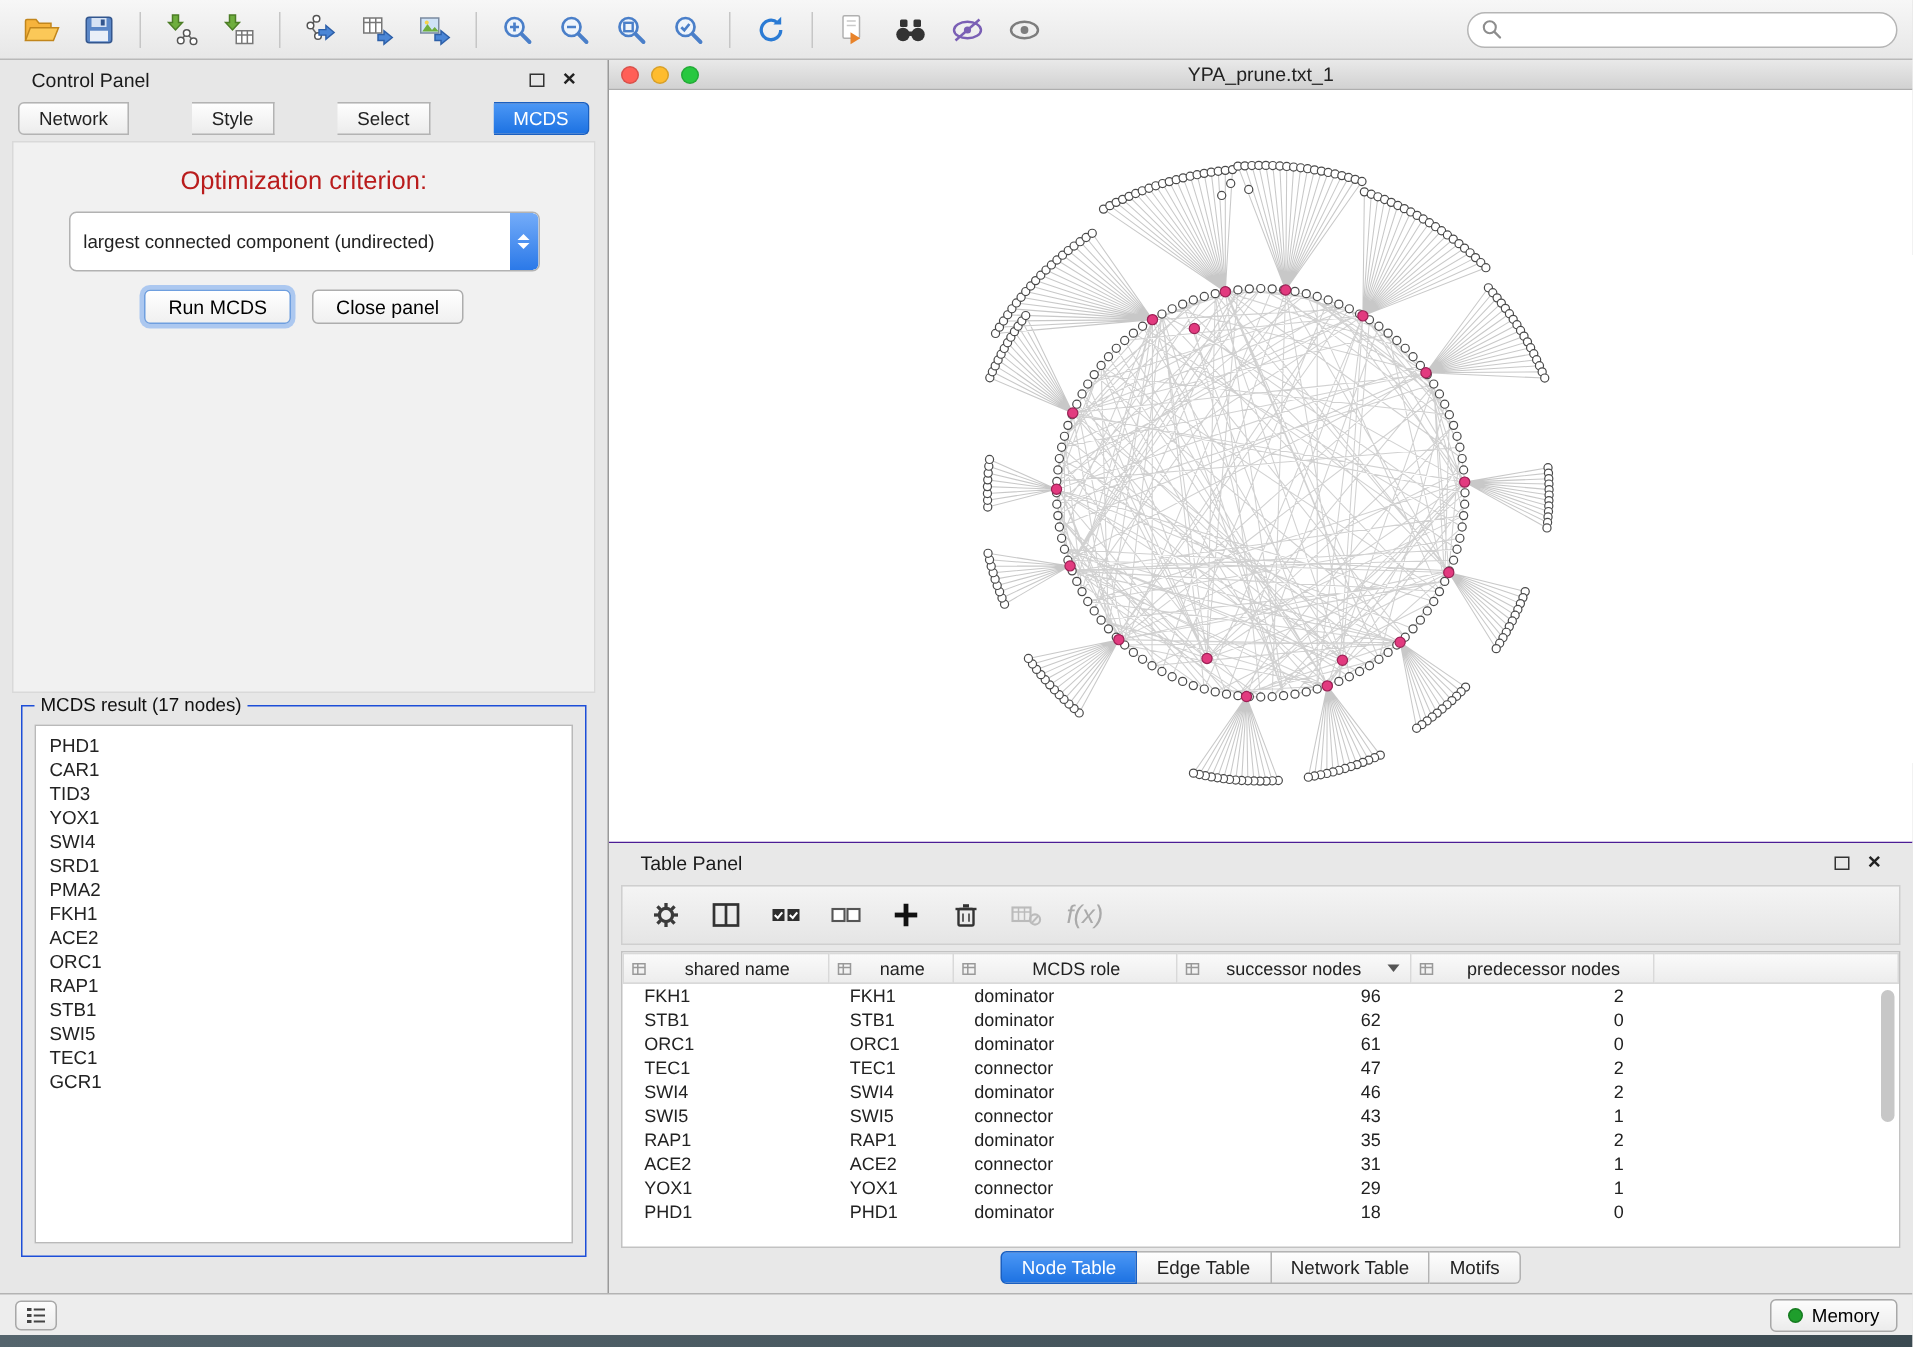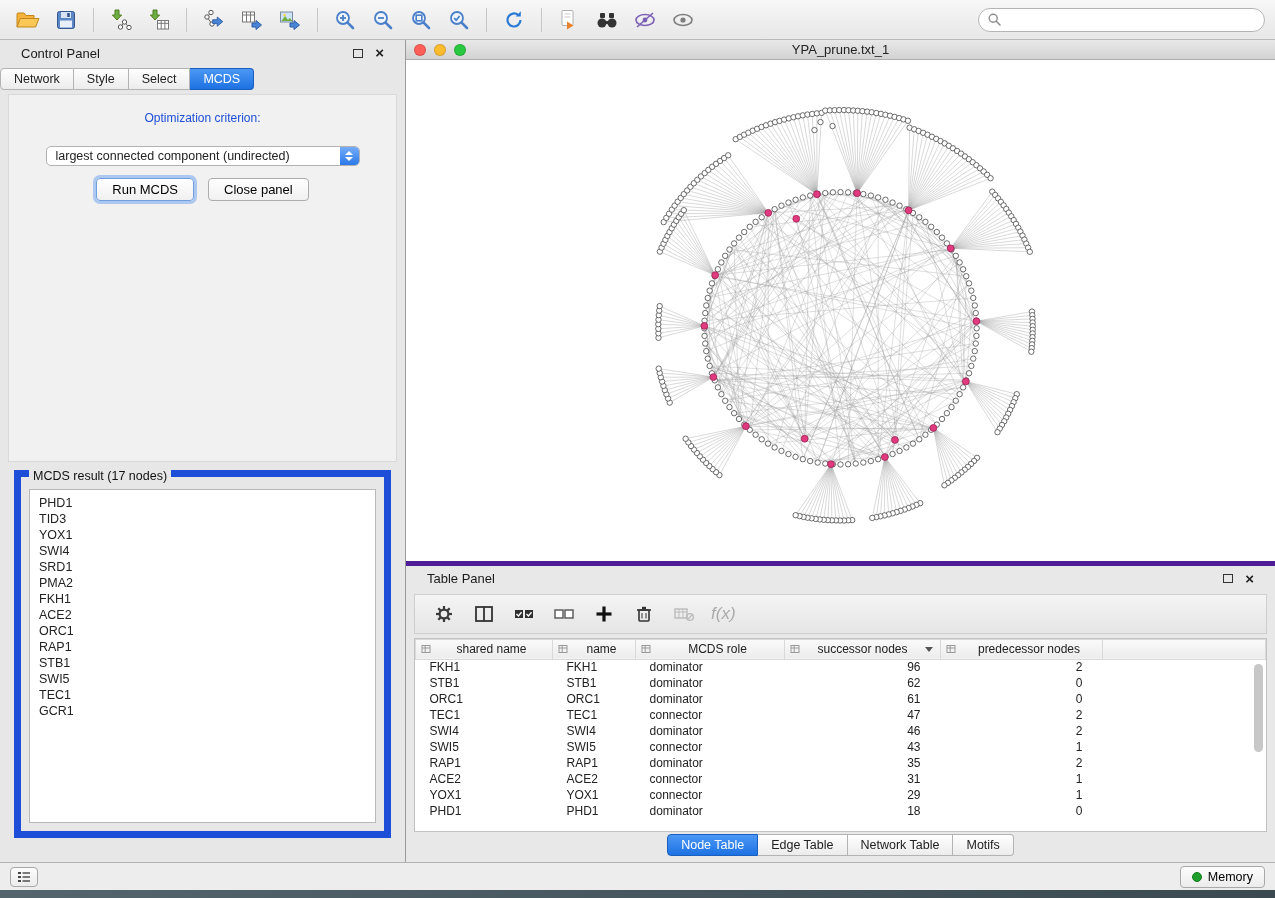--- a/index.html
+++ b/index.html
@@ -21,53 +21,53 @@
   .main{flex:1;display:flex;min-height:0}
 
   
   .control-panel{flex:0 0 406px;width:406px;background:#e7e7e7;border-right:1px solid #9a9a9a;
     display:flex;flex-direction:column}
   .panel-header{height:26px;display:flex;align-items:center;padding:0 21px;font-size:13px;color:#1a1a1a}
   .win-btns{margin-left:auto;display:flex;gap:12px;align-items:center}
   .float-icon{width:10px;height:9px;border:1.5px solid #333;display:inline-block}
   .close-x{font-size:15px;font-weight:bold;color:#222;line-height:10px;cursor:pointer}
 
-  .seg-row{display:flex;justify-content:flex-start;margin:2px 0 4px}
+  .seg-row{display:flex;justify-content:space-between;margin:2px 12px 4px}
   .seg{font-size:12.5px;padding:3px 13px;background:linear-gradient(#fefefe,#ececec);
     border:1px solid #b3b3b3;border-left:none;cursor:pointer;color:#222}
   .seg:first-child{border-left:1px solid #b3b3b3;border-radius:4px 0 0 4px}
   .seg:last-child{border-radius:0 4px 4px 0}
   .seg.active{background:linear-gradient(#4b97f5,#1d72e2);border-color:#1a5fc0;color:#fff}
 
   .cp-content{margin:0 8px;height:368px;background:#f1f1f1;border:1px solid #d9d9d9;
     text-align:center;padding-top:16px}
-  .opt-label{font-size:12px;color:#1d4ed8;margin-bottom:21px}
-  .dropdown{width:314px;height:20px;margin:0 auto 12px;background:#fff;border:1px solid #b2b2b2;
+  .opt-label{font-size:17px;color:#b91c1c;margin-bottom:10px}
+  .dropdown{width:314px;height:40px;margin:0 auto 12px;background:#fff;border:1px solid #b2b2b2;
     border-radius:5px;display:flex;align-items:center;cursor:pointer;overflow:hidden}
   .dropdown .dd-text{flex:1;text-align:left;padding-left:9px;font-size:12.5px;white-space:nowrap}
   .dd-stepper{width:19px;height:100%;background:linear-gradient(#74acf9,#2b79e8);
     display:flex;flex-direction:column;align-items:center;justify-content:center;gap:2px;border-radius:0 4px 4px 0}
   .dd-arrow-up{width:0;height:0;border-left:4px solid transparent;border-right:4px solid transparent;border-bottom:4px solid #fff}
   .dd-arrow-down{width:0;height:0;border-left:4px solid transparent;border-right:4px solid transparent;border-top:4px solid #fff}
   .btn-row{display:flex;justify-content:center;gap:14px}
   .push-btn{font-size:13px;padding:3px 15px;background:linear-gradient(#ffffff,#f0f0f0);
     border:1px solid #adadad;border-radius:4px;cursor:pointer}
   .push-btn.focused{border-color:#6f9fdf;box-shadow:0 0 0 3px rgba(88,150,240,.45)}
 
-  .mcds-group{flex:1;margin:8px 14px 24px;border:7px solid #1d4ed8;position:relative;padding:12px 8px 8px}
+  .mcds-group{flex:1;margin:8px 14px 24px;border:1px solid #1d4ed8;position:relative;padding:12px 8px 8px}
   .mcds-legend{position:absolute;top:-8px;left:8px;background:#e7e7e7;padding:0 4px;font-size:12.5px;color:#111}
   .mcds-list{width:100%;height:100%;background:#fff;border:1px solid #b9b9b9;
     text-align:left;padding:5px 9px;overflow:hidden;font-size:12.5px;line-height:16px}
   .mcds-item{cursor:default}
 
   
   .right-col{flex:1;display:flex;flex-direction:column;min-width:0}
 
   
-  .net-window{flex:0 0 522px;display:flex;flex-direction:column;border-bottom:5px solid #4c1d95;background:#fff}
+  .net-window{flex:0 0 522px;display:flex;flex-direction:column;border-bottom:1px solid #4c1d95;background:#fff}
   .net-titlebar{flex:0 0 20px;background:linear-gradient(#e9e9e9,#d2d2d2);border-bottom:1px solid #aeaeae;
     display:flex;align-items:center;padding:0 8px;position:relative}
   .traffic{display:flex;gap:8px;z-index:2}
   .light{width:12px;height:12px;border-radius:50%;border:1px solid rgba(0,0,0,.15);cursor:pointer}
   .net-title{position:absolute;left:0;right:0;text-align:center;font-size:13px;color:#222}
   .net-canvas{flex:1;background:#fff;position:relative}
   .net-canvas svg{display:block;width:100%;height:100%}
 
   
   .table-panel{flex:1;display:flex;flex-direction:column;background:#e8e8e8;min-height:0}
@@ -275,20 +275,21 @@
         <div class="btn-row">
           <button class="push-btn focused">Run MCDS</button>
           <button class="push-btn">Close panel</button>
         </div>
       </div>
 
       <div class="mcds-group">
         <span class="mcds-legend">MCDS result (17 nodes)</span>
         <div class="mcds-list">
             <div class="mcds-item">PHD1</div>
+            <div class="mcds-item">CAR1</div>
             <div class="mcds-item">TID3</div>
             <div class="mcds-item">YOX1</div>
             <div class="mcds-item">SWI4</div>
             <div class="mcds-item">SRD1</div>
             <div class="mcds-item">PMA2</div>
             <div class="mcds-item">FKH1</div>
             <div class="mcds-item">ACE2</div>
             <div class="mcds-item">ORC1</div>
             <div class="mcds-item">RAP1</div>
             <div class="mcds-item">STB1</div>

